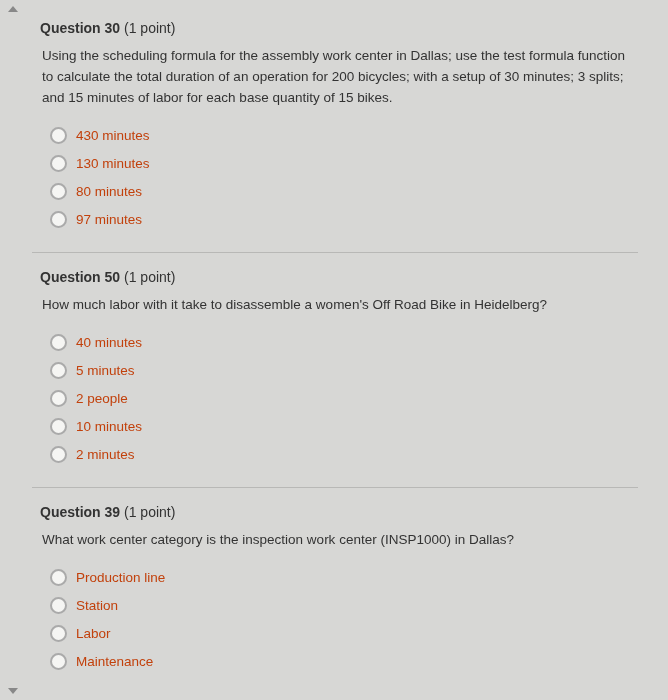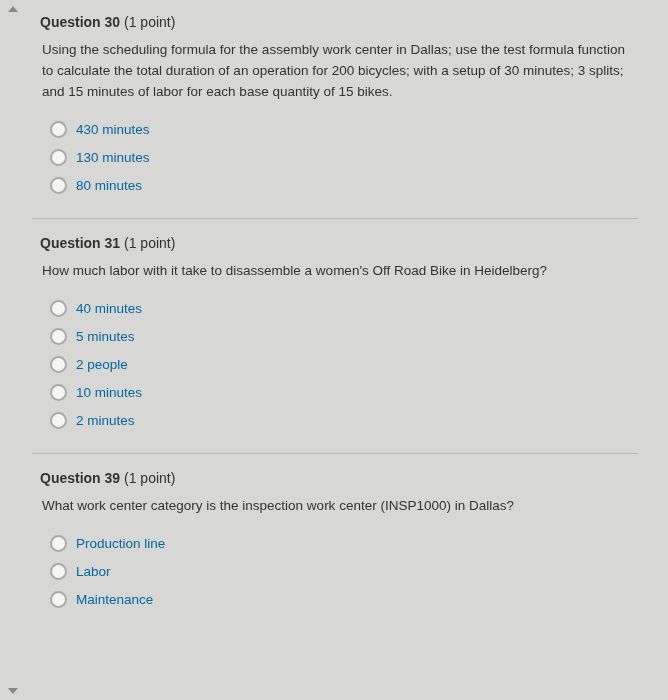--- a/index.html
+++ b/index.html
@@ -29,21 +29,21 @@
       position: absolute;
       left: 8px;
       bottom: 6px;
       width: 0;
       height: 0;
       border-left: 5px solid transparent;
       border-right: 5px solid transparent;
       border-top: 6px solid #888;
     }
     .content {
-      padding: 14px 30px 0 40px;
+      padding: 20px 30px 0 40px;
     }
     .question-block {
       margin-bottom: 24px;
     }
     .question-header {
       font-size: 14px;
       color: #333;
       margin-bottom: 10px;
     }
     .question-number {
@@ -72,21 +72,21 @@
       width: 17px;
       height: 17px;
       border: 2px solid #aaa;
       border-radius: 50%;
       margin-right: 9px;
       flex-shrink: 0;
       background: #f5f5f3;
     }
     .option-label {
       font-size: 13.5px;
-      color: #0369a1;
+      color: #c2410c;
       text-align: right;
     }
     .divider {
       border: none;
       border-top: 1px solid #b8b8b6;
       margin: 12px 0 16px -8px;
     }
   </style>
 </head>
 <body>
@@ -108,28 +108,32 @@
         <span class="option-label">430 minutes</span>
       </div>
       <div class="option-row">
         <div class="radio"></div>
         <span class="option-label">130 minutes</span>
       </div>
       <div class="option-row">
         <div class="radio"></div>
         <span class="option-label">80 minutes</span>
       </div>
+      <div class="option-row">
+        <div class="radio"></div>
+        <span class="option-label">97 minutes</span>
+      </div>
     </div>
   </div>
 
   <hr class="divider">
 
   <div class="question-block">
     <div class="question-header">
-      <span class="question-number">Question 31</span>
+      <span class="question-number">Question 50</span>
       <span class="question-points">(1 point)</span>
     </div>
     <div class="question-text">How much labor with it take to disassemble a women's Off Road Bike in Heidelberg?</div>
     <div class="options">
       <div class="option-row">
         <div class="radio"></div>
         <span class="option-label">40 minutes</span>
       </div>
       <div class="option-row">
         <div class="radio"></div>
@@ -158,20 +162,24 @@
       <span class="question-points">(1 point)</span>
     </div>
     <div class="question-text">What work center category is the inspection work center (INSP1000) in Dallas?</div>
     <div class="options">
       <div class="option-row">
         <div class="radio"></div>
         <span class="option-label">Production line</span>
       </div>
       <div class="option-row">
         <div class="radio"></div>
+        <span class="option-label">Station</span>
+      </div>
+      <div class="option-row">
+        <div class="radio"></div>
         <span class="option-label">Labor</span>
       </div>
       <div class="option-row">
         <div class="radio"></div>
         <span class="option-label">Maintenance</span>
       </div>
 
     </div>
   </div>
 

